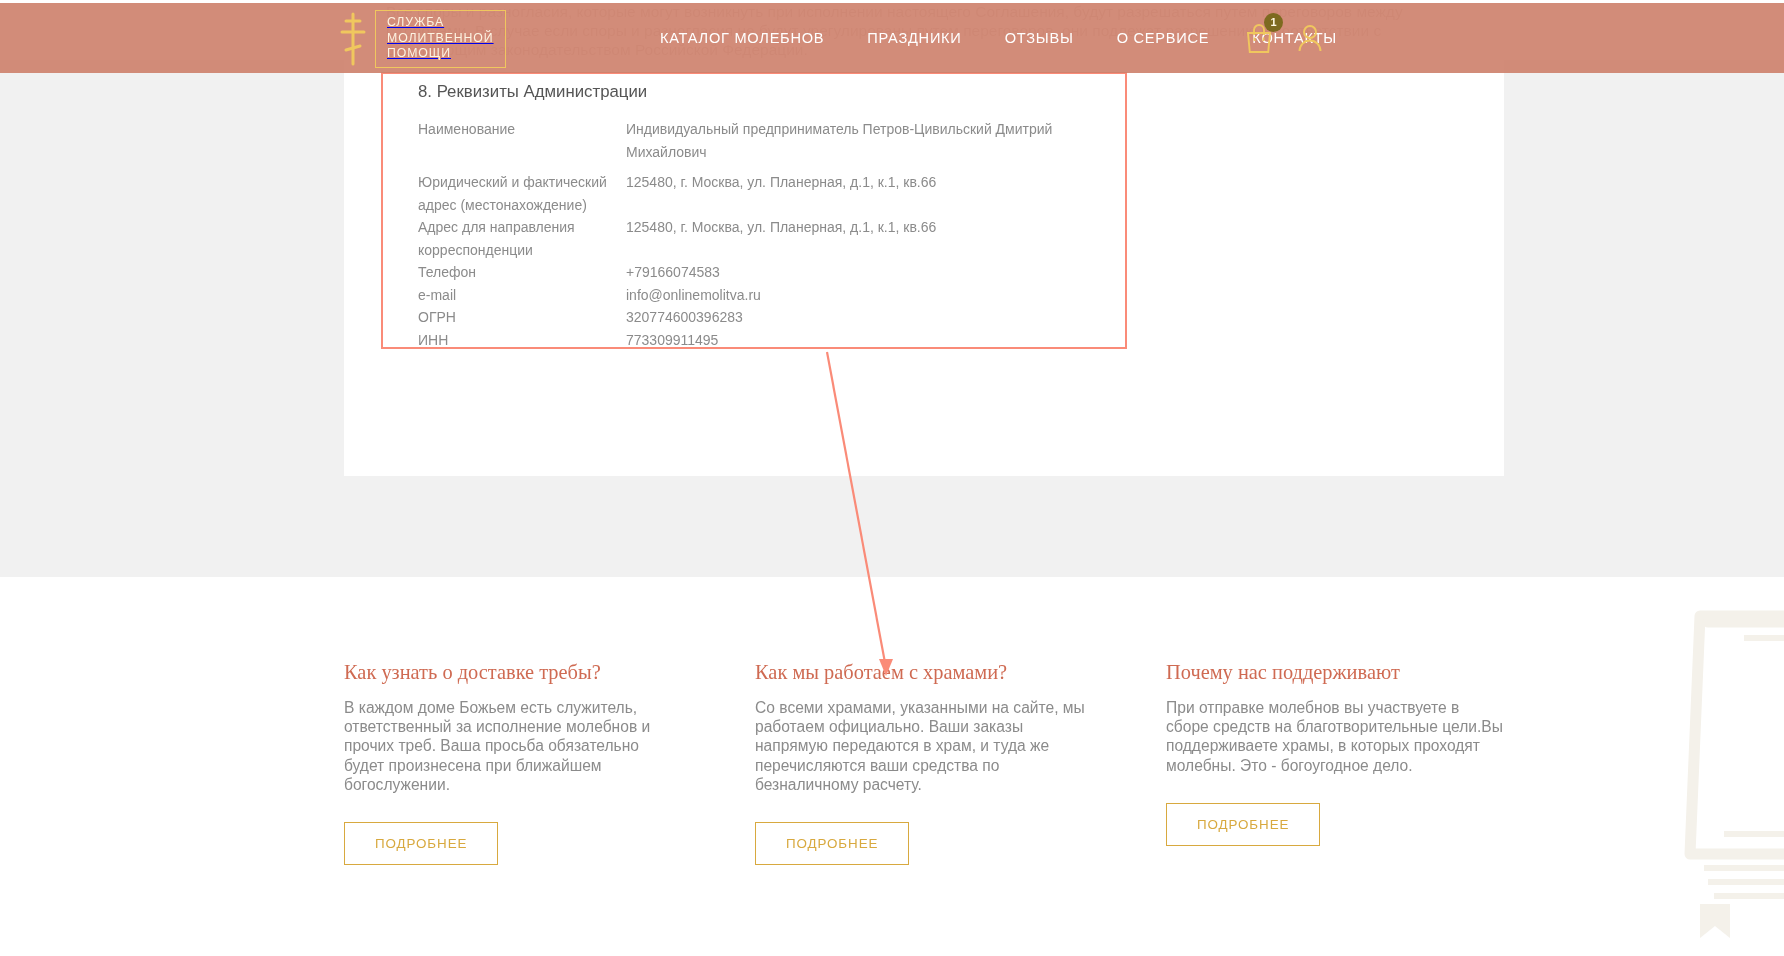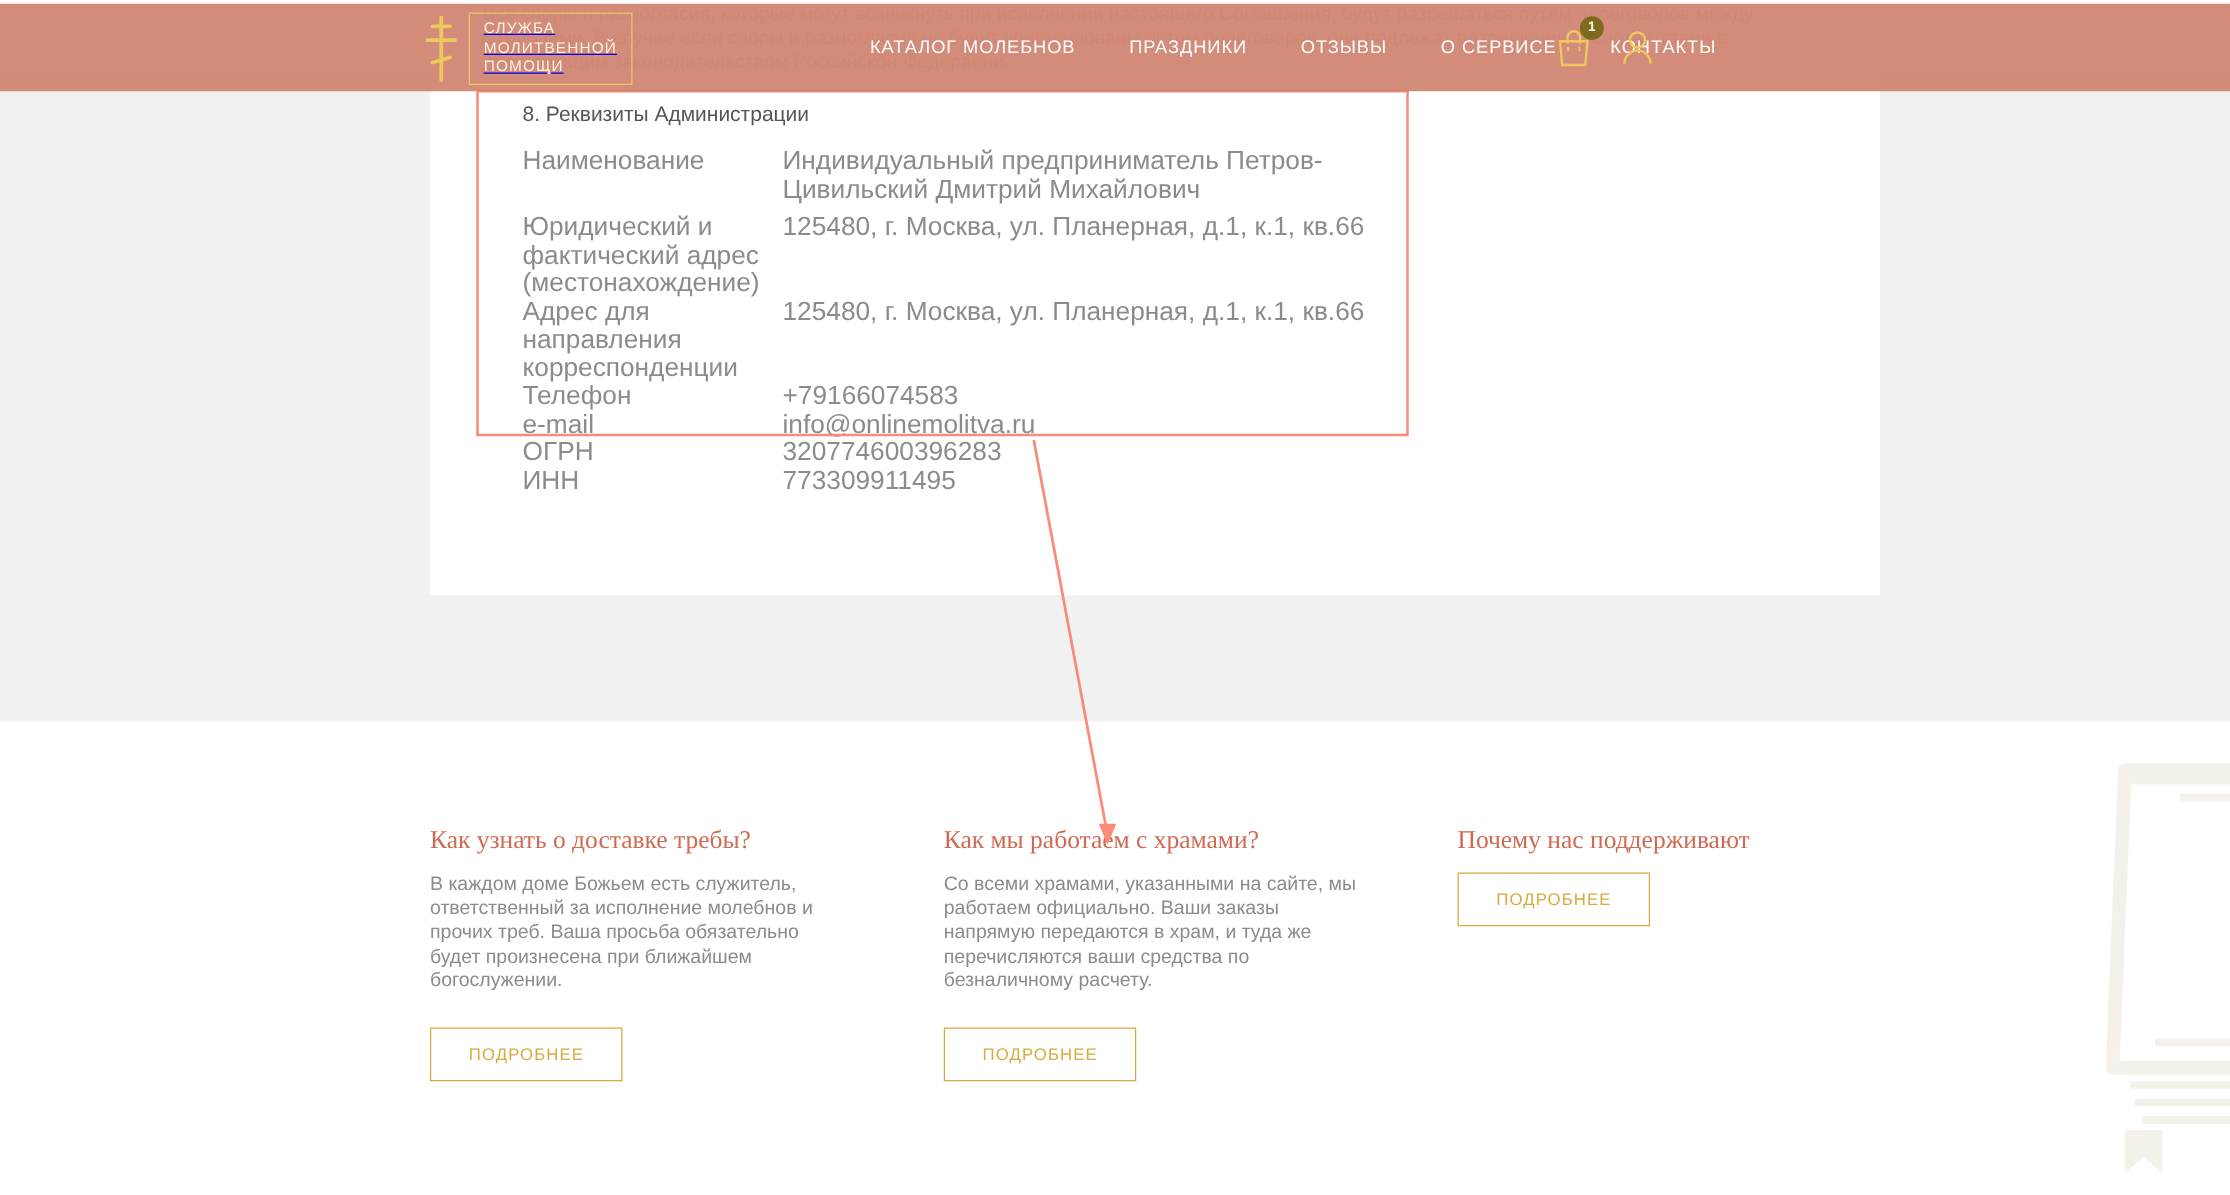--- a/index.html
+++ b/index.html
@@ -88,21 +88,20 @@
     text-transform: uppercase;
   }
 
   .nav {
     position: absolute;
     left: 660px; top: 0;
     height: 70px;
     display: flex;
     align-items: center;
     gap: 43px;
-    margin-left: 36px;
   }
   .nav a {
     color: #ffffff;
     font-size: 14.6px;
     letter-spacing: 0.75px;
     text-decoration: none;
     text-transform: uppercase;
     white-space: nowrap;
   }
 
@@ -143,21 +142,21 @@
     color: #555555;
   }
   .req-table {
     position: absolute;
     left: 418px; top: 118px;
     width: 690px;
     border-collapse: collapse;
   }
   .req-table td {
     vertical-align: top;
-    font-size: 21px;
+    font-size: 14px;
     line-height: 22.5px;
     color: #8b8b8b;
     padding: 0;
   }
   .req-table td.k { width: 208px; padding-right: 14px; }
   .req-table tr.spaced td { padding-bottom: 8px; }
 
   
   .annot-arrow {
     position: absolute;
@@ -291,20 +290,21 @@
     </div>
 
     <div class="card">
       <h3 class="card-title">Как мы работаем с храмами?</h3>
       <p class="card-text">Со всеми храмами, указанными на сайте, мы работаем официально. Ваши заказы напрямую передаются в храм, и туда же перечисляются ваши средства по безналичному расчету.</p>
       <a class="card-btn" href="#">Подробнее</a>
     </div>
 
     <div class="card">
       <h3 class="card-title">Почему нас поддерживают</h3>
+      <p class="card-text">При отправке молебнов вы участвуете в сборе средств на благотворительные цели.Вы поддерживаете храмы, в которых проходят молебны. Это - богоугодное дело.</p>
       <a class="card-btn" href="#">Подробнее</a>
     </div>
 
   </div>
 
   <div class="header">
 
     <a class="logo" href="#">
       <svg class="logo-cross" viewBox="0 0 26 54" xmlns="http://www.w3.org/2000/svg">
         <g stroke="#f0c75e" stroke-width="3" stroke-linecap="round">

